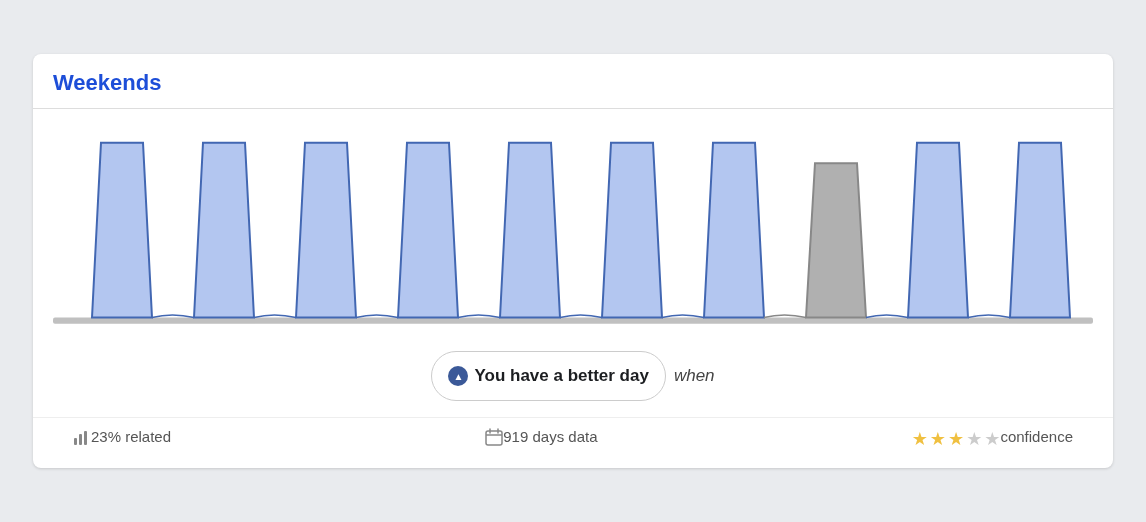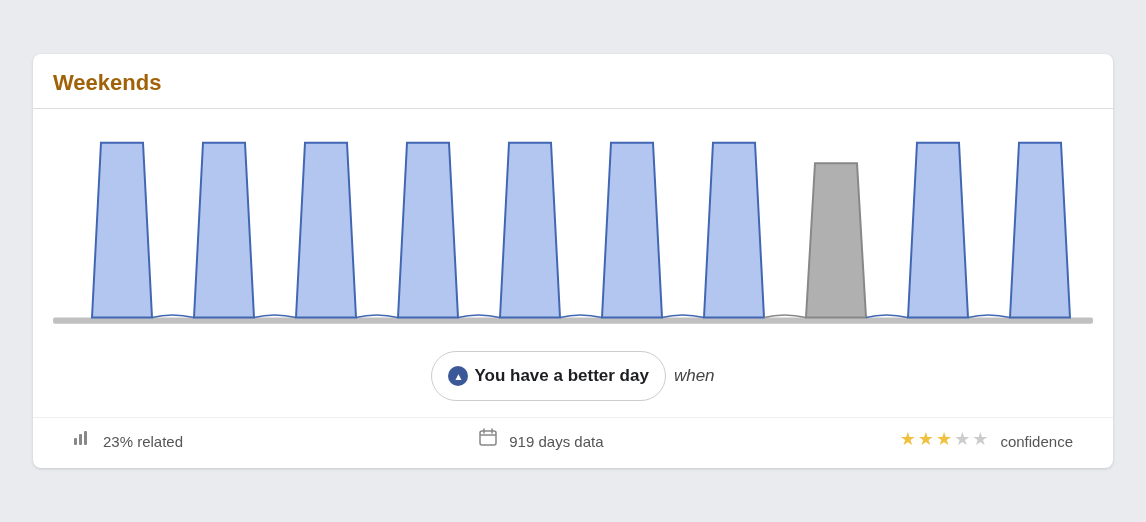--- a/index.html
+++ b/index.html
@@ -19,21 +19,21 @@
       padding: 0;
       overflow: hidden;
     }
     .card-header {
       padding: 16px 20px 12px 20px;
       border-bottom: 1px solid #ddd;
     }
     .card-title {
       font-size: 22px;
       font-weight: 700;
-      color: #a16207;
+      color: #1d4ed8;
     }
     .chart-area {
       padding: 10px 20px 4px 20px;
       background: #fff;
       position: relative;
       height: 230px;
     }
     .chart-svg {
       width: 100%;
       height: 100%;
@@ -83,22 +83,22 @@
     }
     .stats-row {
       display: flex;
       align-items: center;
       justify-content: space-between;
       padding: 10px 40px 18px 40px;
       border-top: 1px solid #eee;
     }
     .stat-item {
       display: flex;
-      align-items: flex-end;
-      gap: 12px;
+      align-items: flex-start;
+      gap: 0;
       color: #555;
       font-size: 15px;
     }
     .stat-icon {
       color: #888;
       font-size: 16px;
     }
     .stars {
       display: flex;
       gap: 2px;

